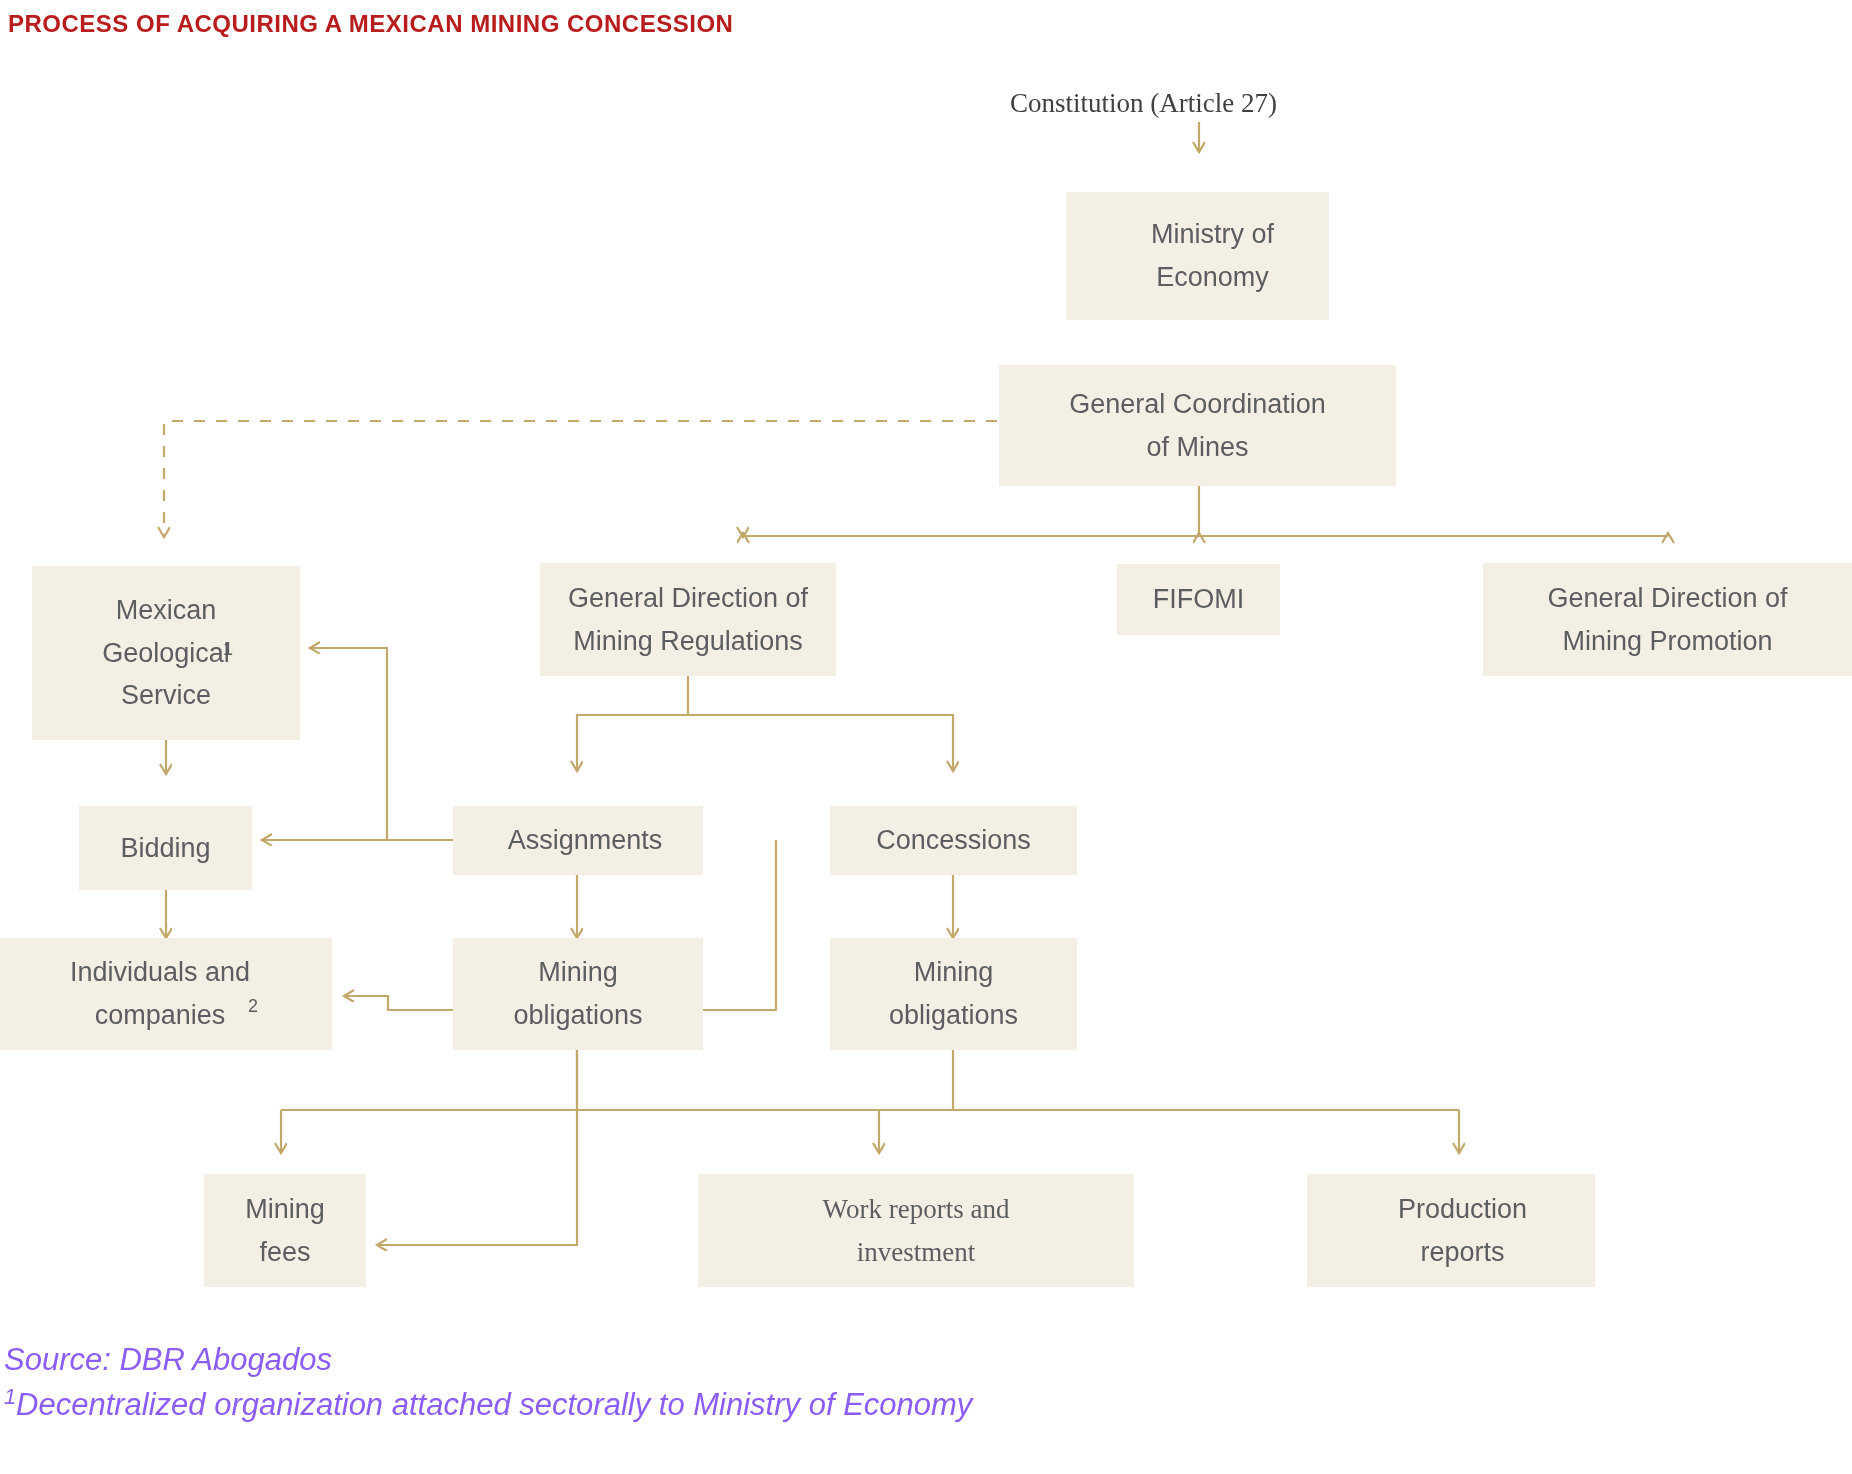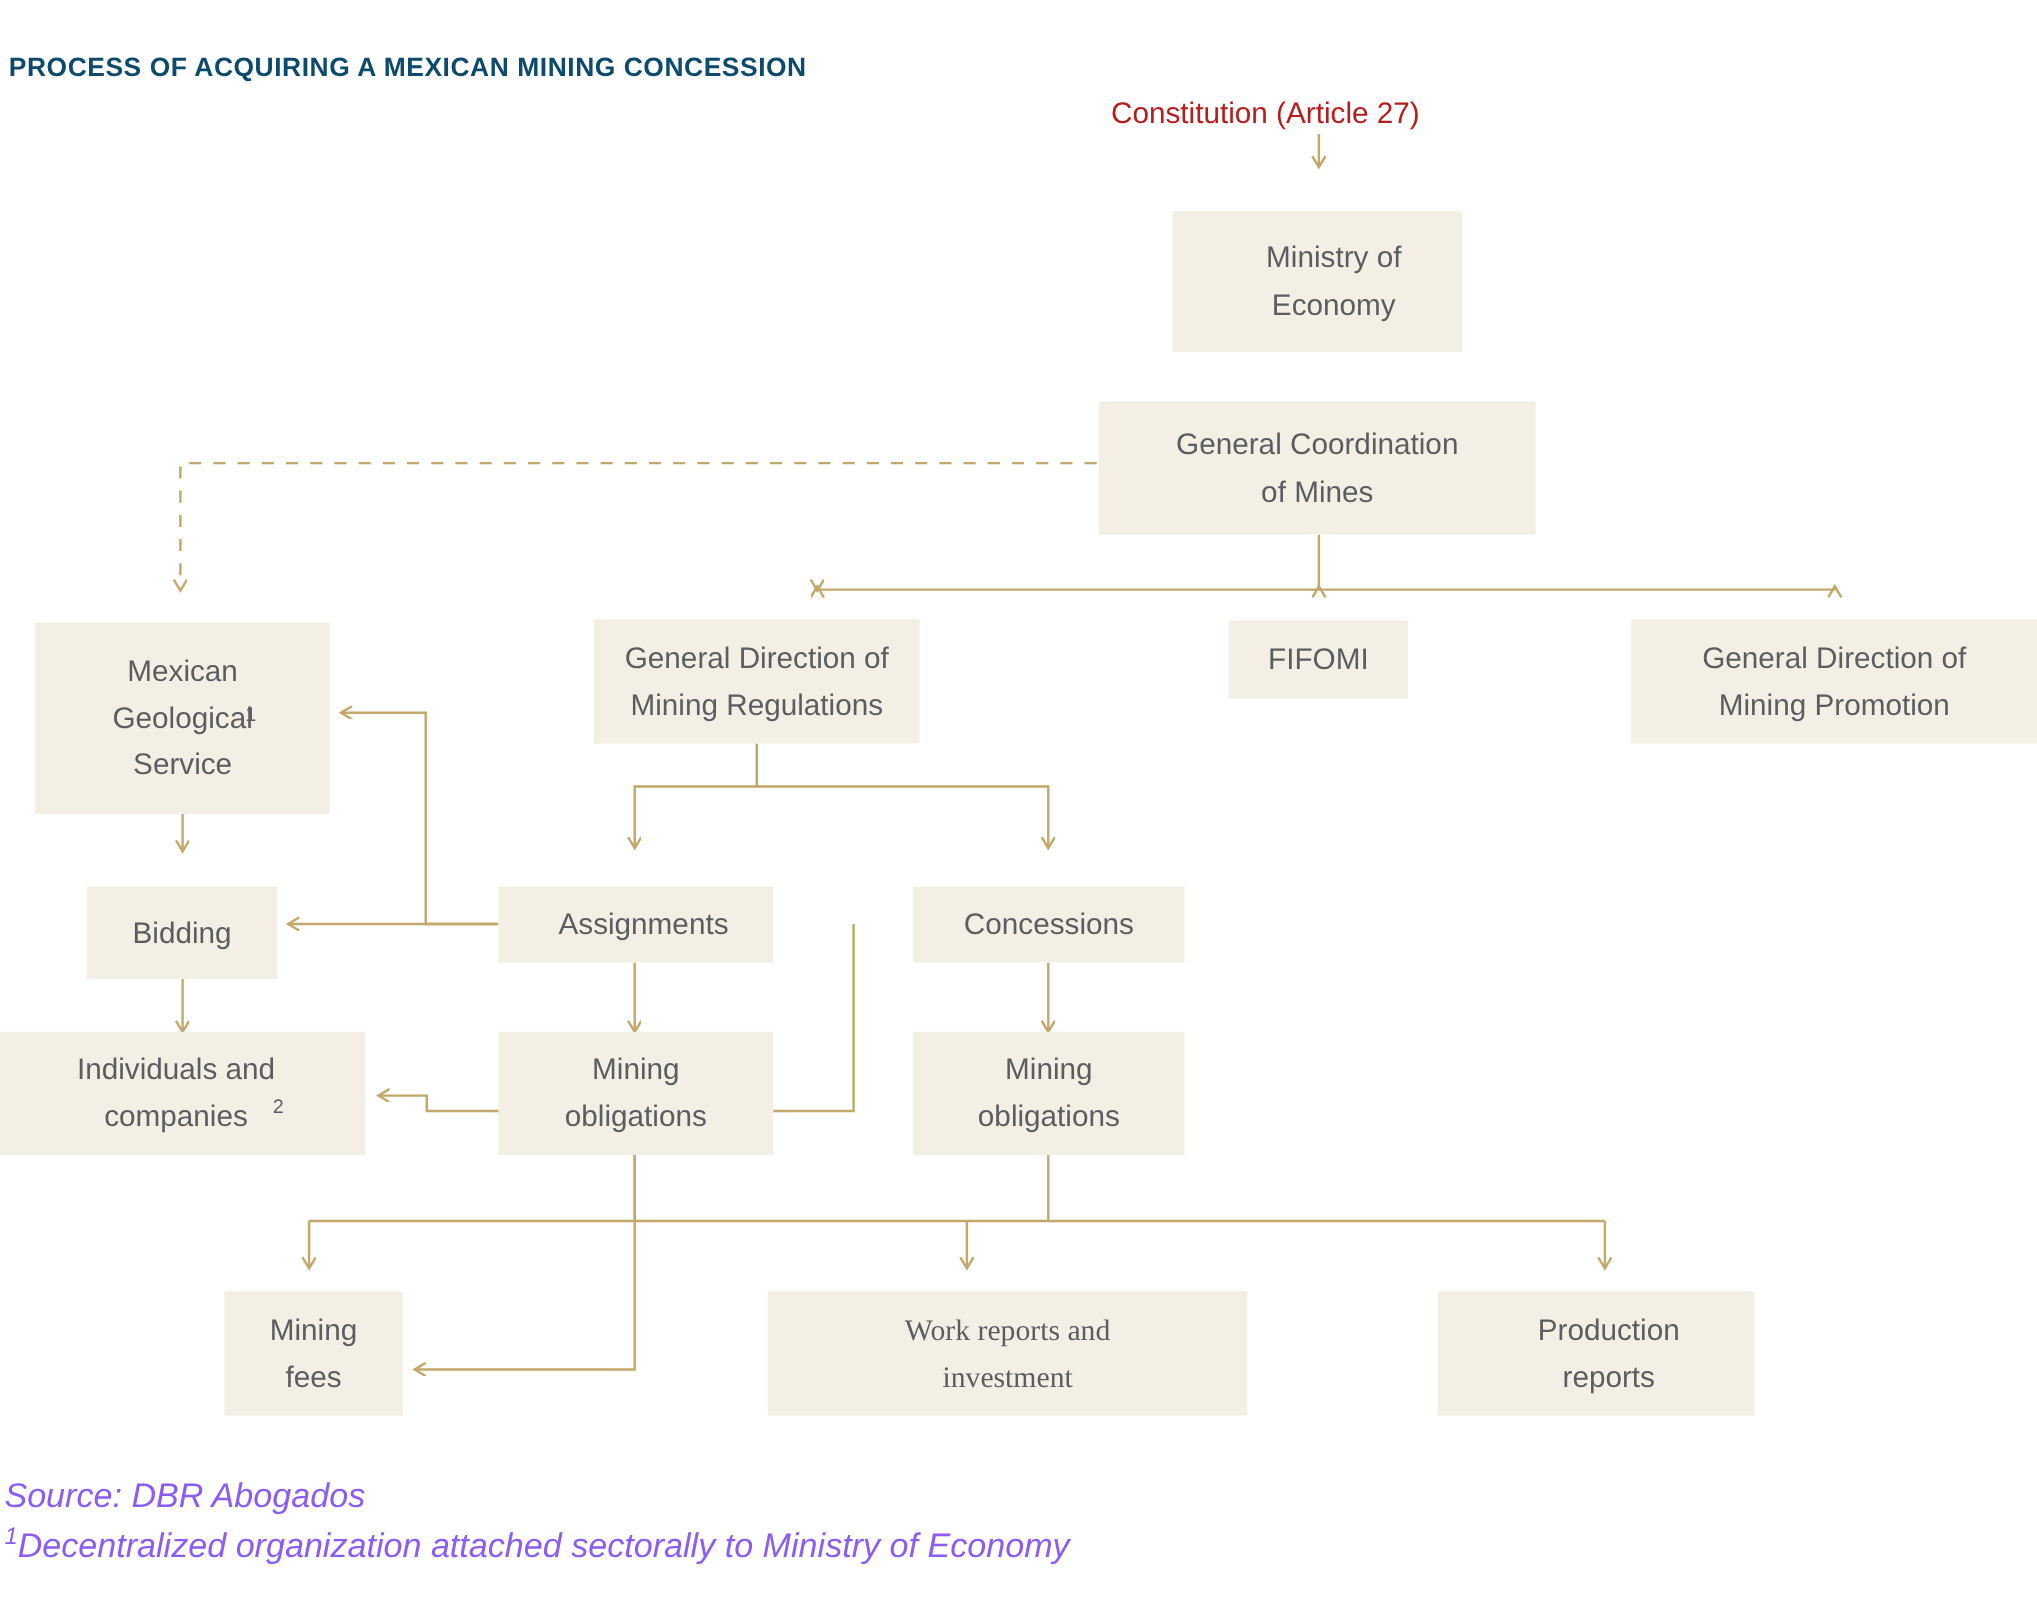--- a/index.html
+++ b/index.html
@@ -8,43 +8,43 @@
     font-family:"Liberation Sans", sans-serif;
     position:relative;
     overflow:hidden;
   }
   #chart-title {
     position:absolute;
     left:8px; top:10px;
     font-size:24px;
     font-weight:bold;
     letter-spacing:0.5px;
-    color:#0c4a6e;
+    color:#b91c1c;
     white-space:nowrap;
-    margin-top:38px;
   }
   #diagram { position:absolute; left:0; top:0; width:1852px; height:1474px; }
   .node-box {
     position:absolute;
     background:#f4efe4;
     color:#5b5d60;
     font-size:27px;
     line-height:1.58;
     display:flex;
     align-items:center;
     justify-content:center;
     text-align:center;
     box-sizing:border-box;
     padding:4px 6px;
   }
   .plain-label {
     position:absolute;
-    color:#b91c1c;
+    color:#404040;
     font-size:27px;
     white-space:nowrap;
+    font-family:Liberation Serif, serif;
   }
   #footnotes {
     position:absolute;
     left:4px; top:1338px;
     font-family:"Liberation Sans", sans-serif;
     font-style:italic;
     font-size:31px;
     line-height:1.42;
     color:#8b5cf6;
   }

